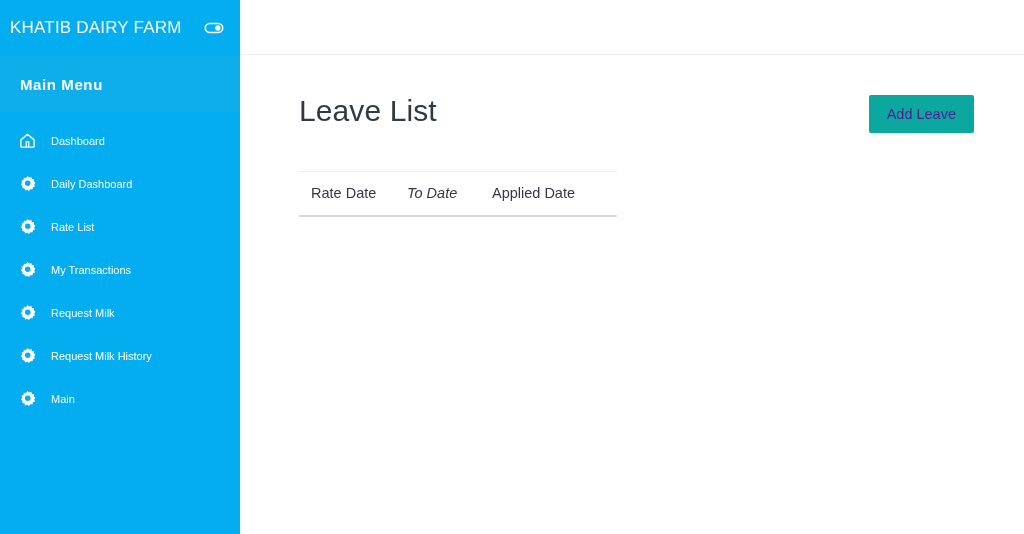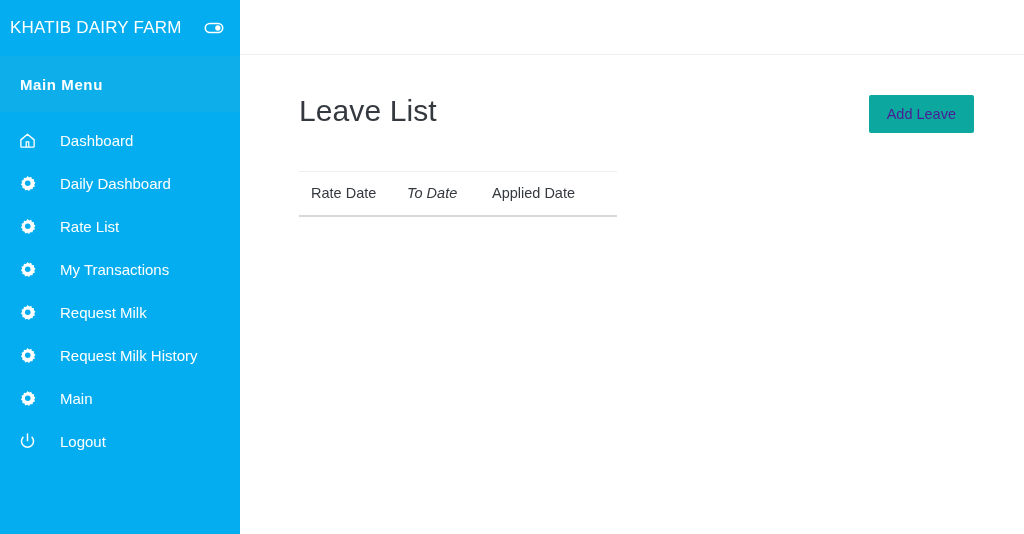--- a/index.html
+++ b/index.html
@@ -92,22 +92,22 @@
     width: 26px;
     flex: 0 0 26px;
     display: flex;
     align-items: center;
     justify-content: flex-start;
     color: #ffffff;
   }
 
   .menu-item .mi-label {
     color: #ffffff;
-    font-size: 15px;
-    margin-left: 16px;
+    font-size: 11px;
+    margin-left: 7px;
     white-space: nowrap;
   }
 
   
   .right-pane {
     flex: 1 1 auto;
     height: 534px;
     display: flex;
     flex-direction: column;
     background: #ffffff;
@@ -267,29 +267,20 @@
       <li class="menu-item">
         <span class="mi-icon">
           <svg width="19" height="19" viewBox="0 0 24 24" aria-hidden="true">
             <path d="M12 2.6 L14.1 4.3 L16.7 3.6 L17.6 6.2 L20.3 6.6 L20.1 9.3 L22.1 11 L20.5 13.1 L21.4 15.7 L18.9 16.8 L18.3 19.4 L15.6 19.4 L13.8 21.4 L11.7 19.9 L9.2 20.7 L8.1 18.3 L5.5 17.6 L5.6 14.9 L3.6 13.2 L5.2 11.1 L4.4 8.5 L6.9 7.5 L7.5 4.8 L10.2 4.9 Z" fill="#ffffff"></path>
             <circle cx="12.3" cy="11.6" r="3.5" fill="#03adef"></circle>
           </svg>
         </span>
         <span class="mi-label">Main</span>
       </li>
 
-      <li class="menu-item">
-        <span class="mi-icon">
-          <svg width="19" height="19" viewBox="0 0 24 24" aria-hidden="true">
-            <path d="M6.3 6.6 A7.6 7.6 0 1 0 17.7 6.6" fill="none" stroke="#ffffff" stroke-width="1.9" stroke-linecap="round"></path>
-            <line x1="12" y1="2.6" x2="12" y2="11.2" stroke="#ffffff" stroke-width="1.9" stroke-linecap="round"></line>
-          </svg>
-        </span>
-        <span class="mi-label">Logout</span>
-      </li>
 
     </ul>
   </aside>
 
   <div class="right-pane">
 
     <div class="topbar"></div>
 
     <main class="content">
 

